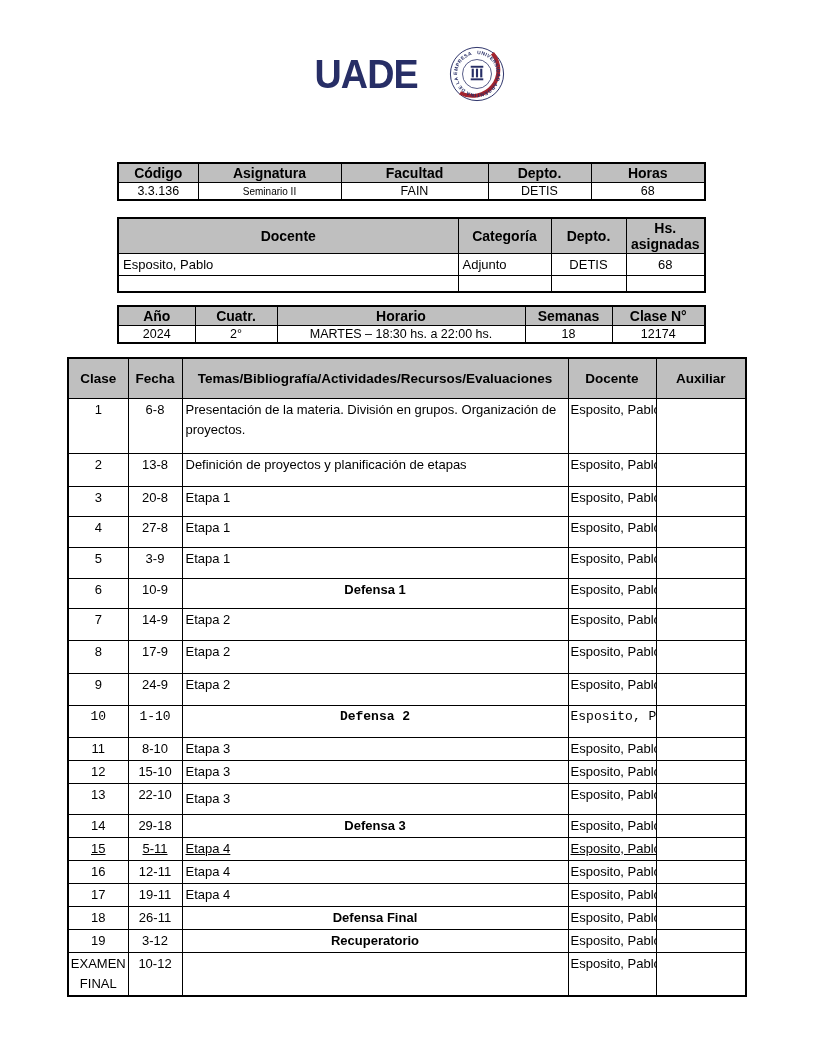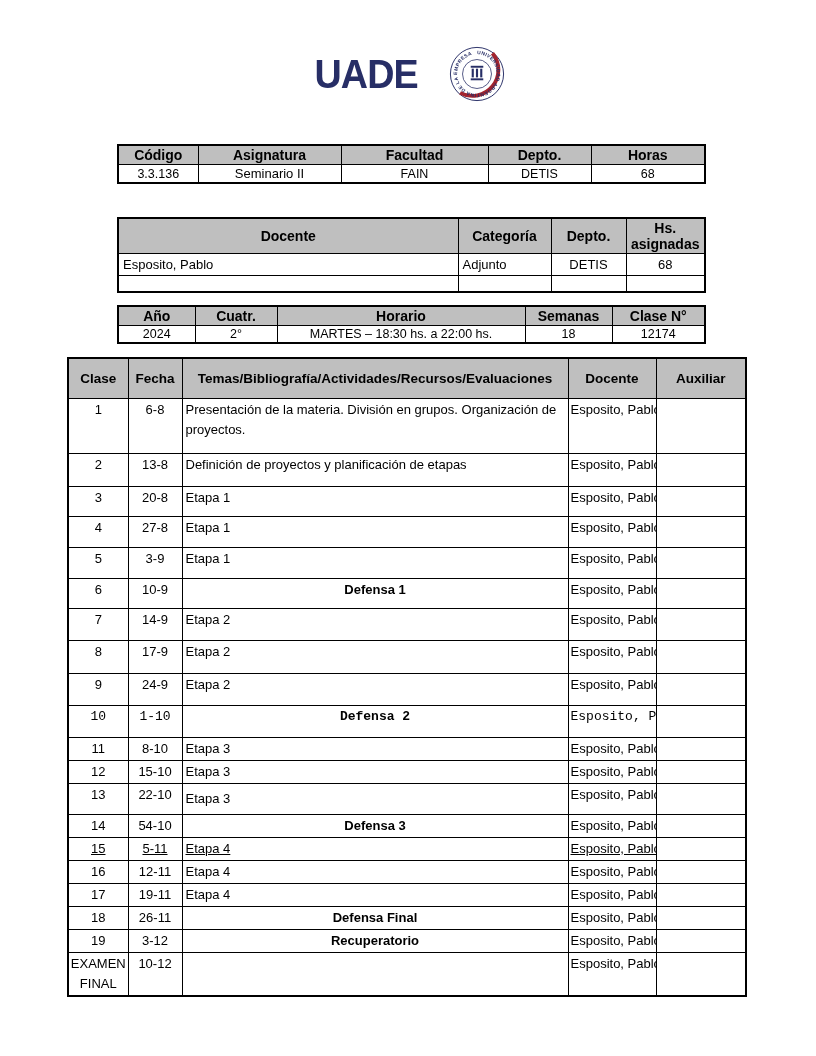--- a/index.html
+++ b/index.html
@@ -37,24 +37,24 @@
   th, td { border: 1.5px solid #000; overflow: hidden; }
   th {
     background: #bfbfbf; font-weight: bold; text-align: center;
     font-size: 14px; padding: 1px 2px;
   }
   td { font-size: 13px; padding: 1px 4px; }
 
   .info-table { position: absolute; left: 117px; width: 587px; border: 2px solid #000; }
   .info-table td { text-align: center; }
 
-  .t-course { top: 144px; }
+  .t-course { top: 162px; }
   .t-course th { height: 18px; }
   .t-course td { height: 17px; font-size: 12.5px; }
-  .t-course td.big { font-size: 13px; }
+  .t-course td.big { font-size: 10px; }
 
   .t-docente { top: 217px; }
   .t-docente th { height: 35px; line-height: 1.15; }
   .t-docente tr.r1 td { height: 22px; }
   .t-docente tr.r2 td { height: 16px; }
   .t-docente td.left { text-align: left; }
 
   .t-schedule { top: 305px; }
   .t-schedule th { height: 17px; }
   .t-schedule td { height: 16px; font-size: 12.5px; }
@@ -296,21 +296,21 @@
         </tr>
         <tr class="vmid" style="height: 31px;">
           <td class="c-clase">13</td>
           <td class="c-fecha">22-10</td>
           <td class="c-tema">Etapa 3</td>
           <td class="c-docente">Esposito, Pablo</td>
           <td class="c-auxiliar"></td>
         </tr>
         <tr style="height: 22px;">
           <td class="c-clase">14</td>
-          <td class="c-fecha">54-10</td>
+          <td class="c-fecha">29-18</td>
           <td class="c-tema emph">Defensa 3</td>
           <td class="c-docente">Esposito, Pablo</td>
           <td class="c-auxiliar"></td>
         </tr>
         <tr style="height: 21px; text-decoration: underline;">
           <td class="c-clase">15</td>
           <td class="c-fecha">5-11</td>
           <td class="c-tema">Etapa 4</td>
           <td class="c-docente">Esposito, Pablo</td>
           <td class="c-auxiliar"></td>

